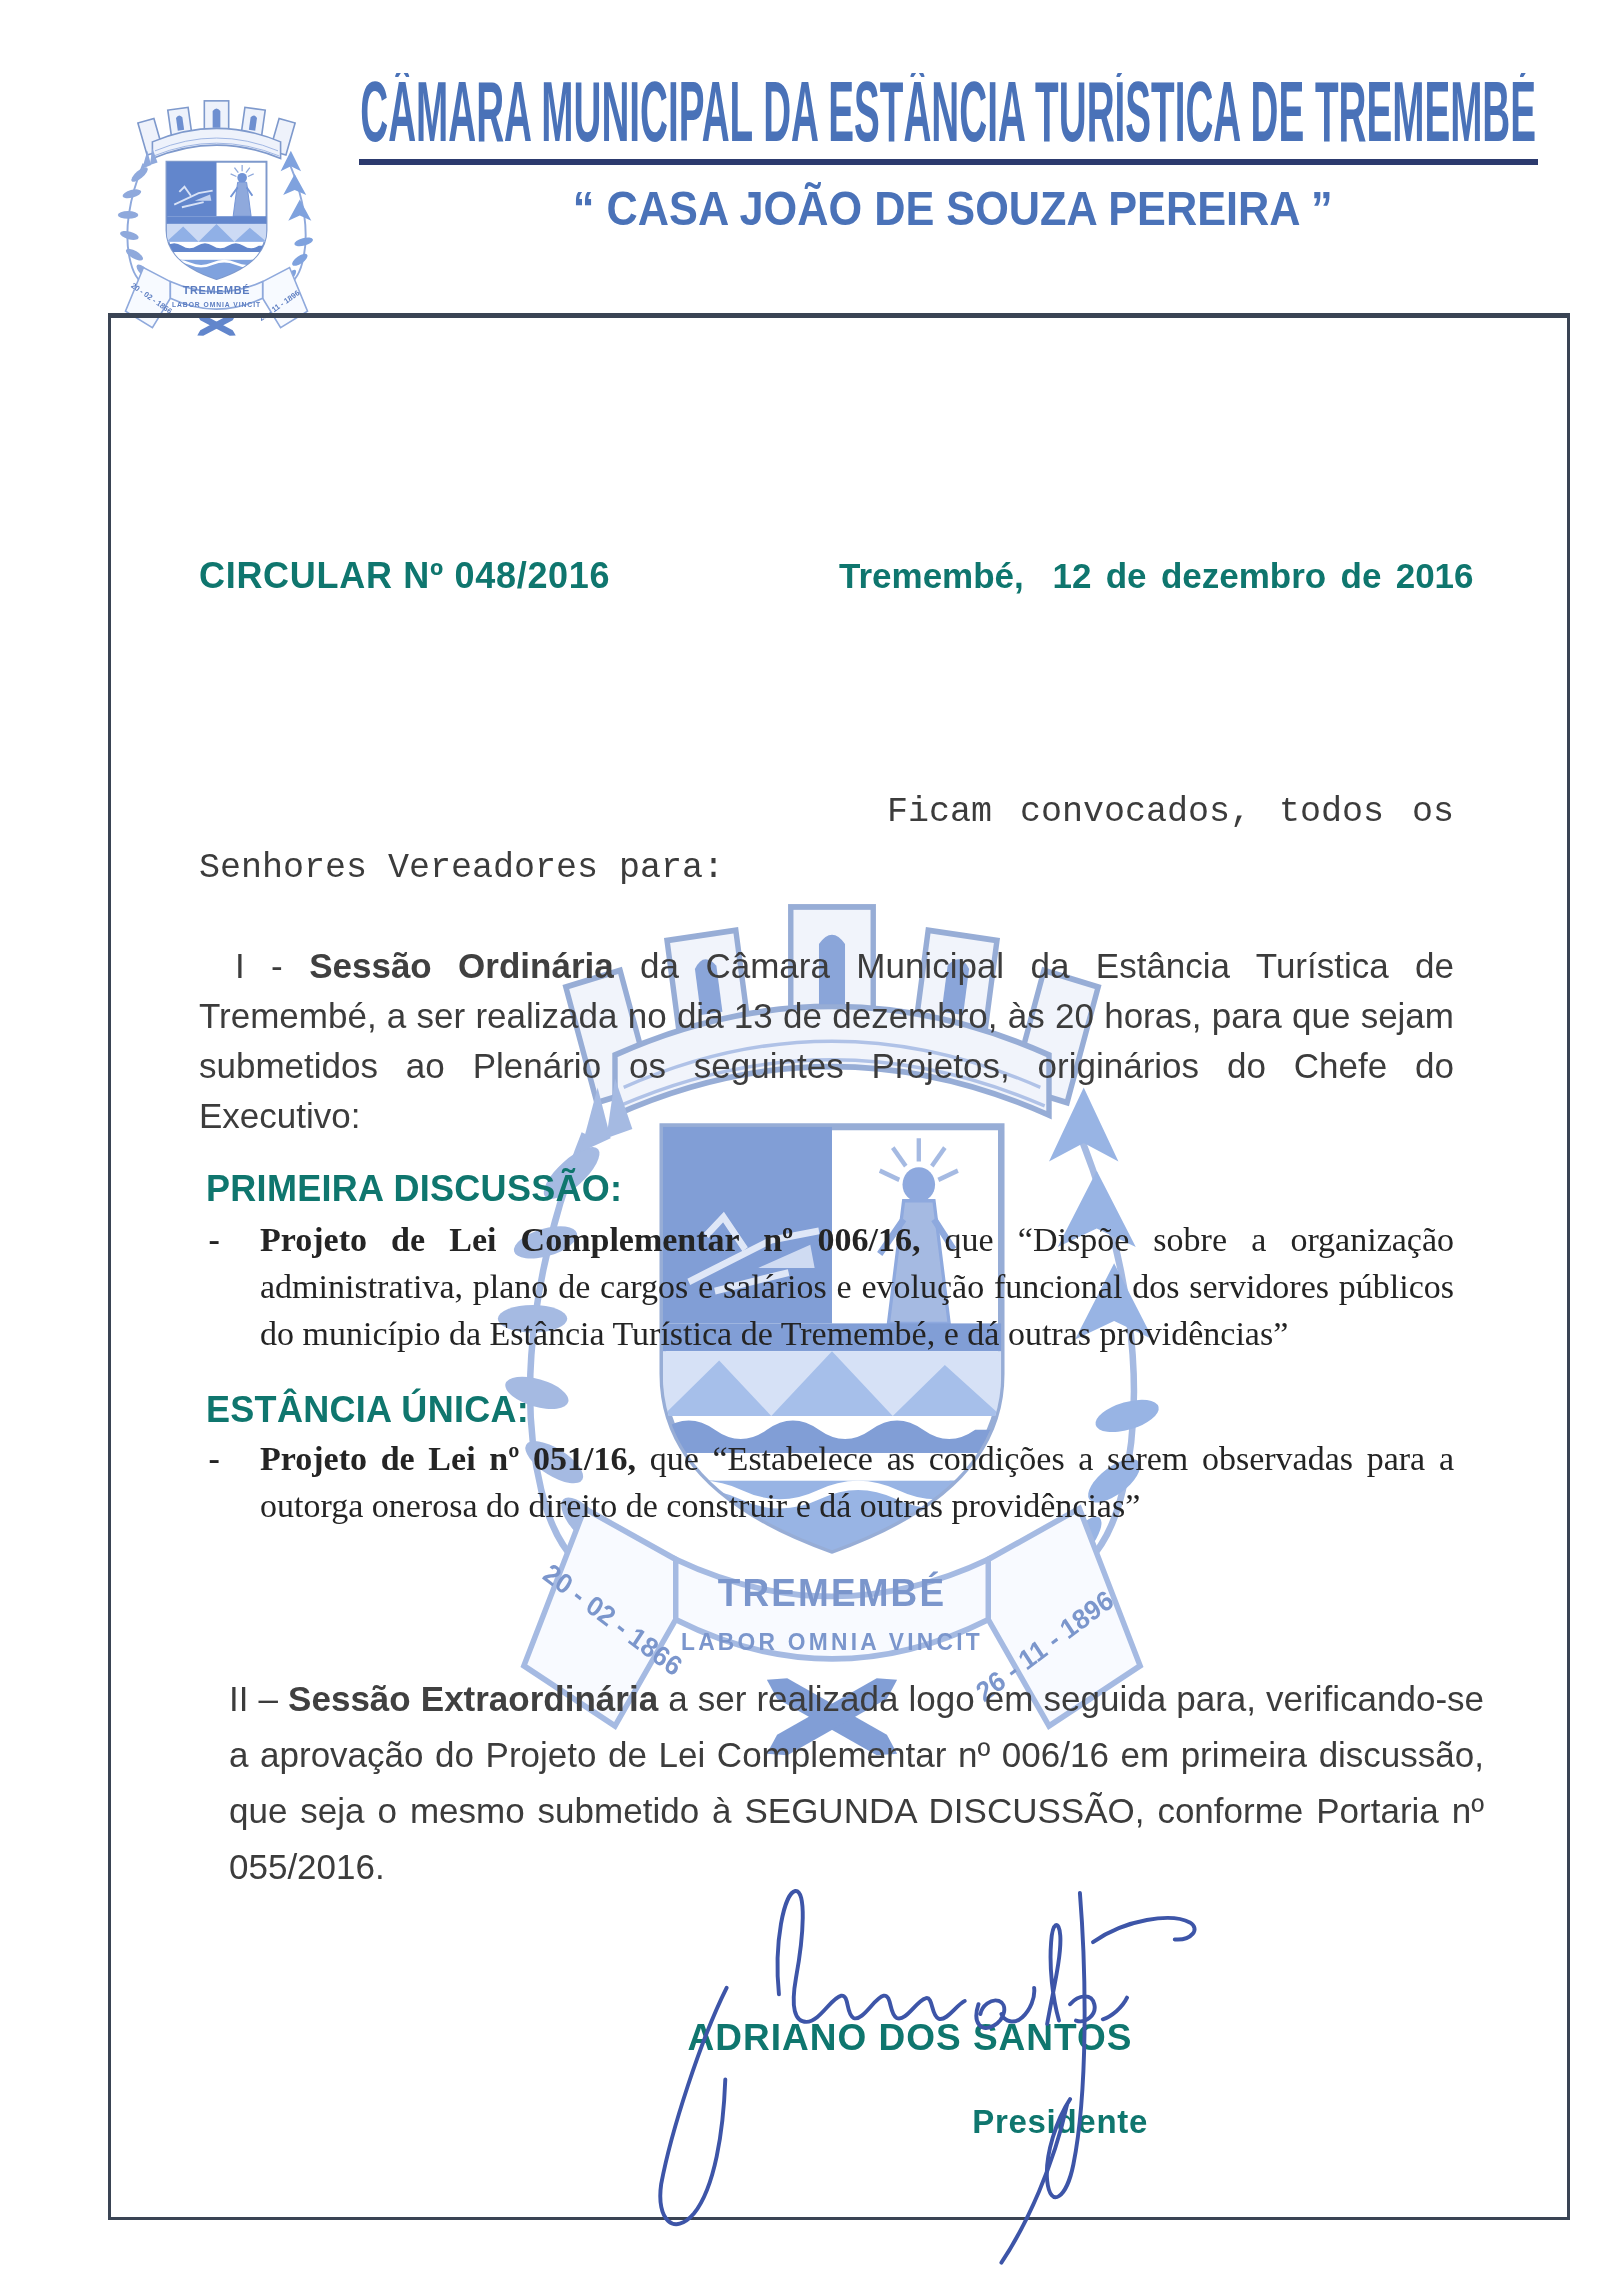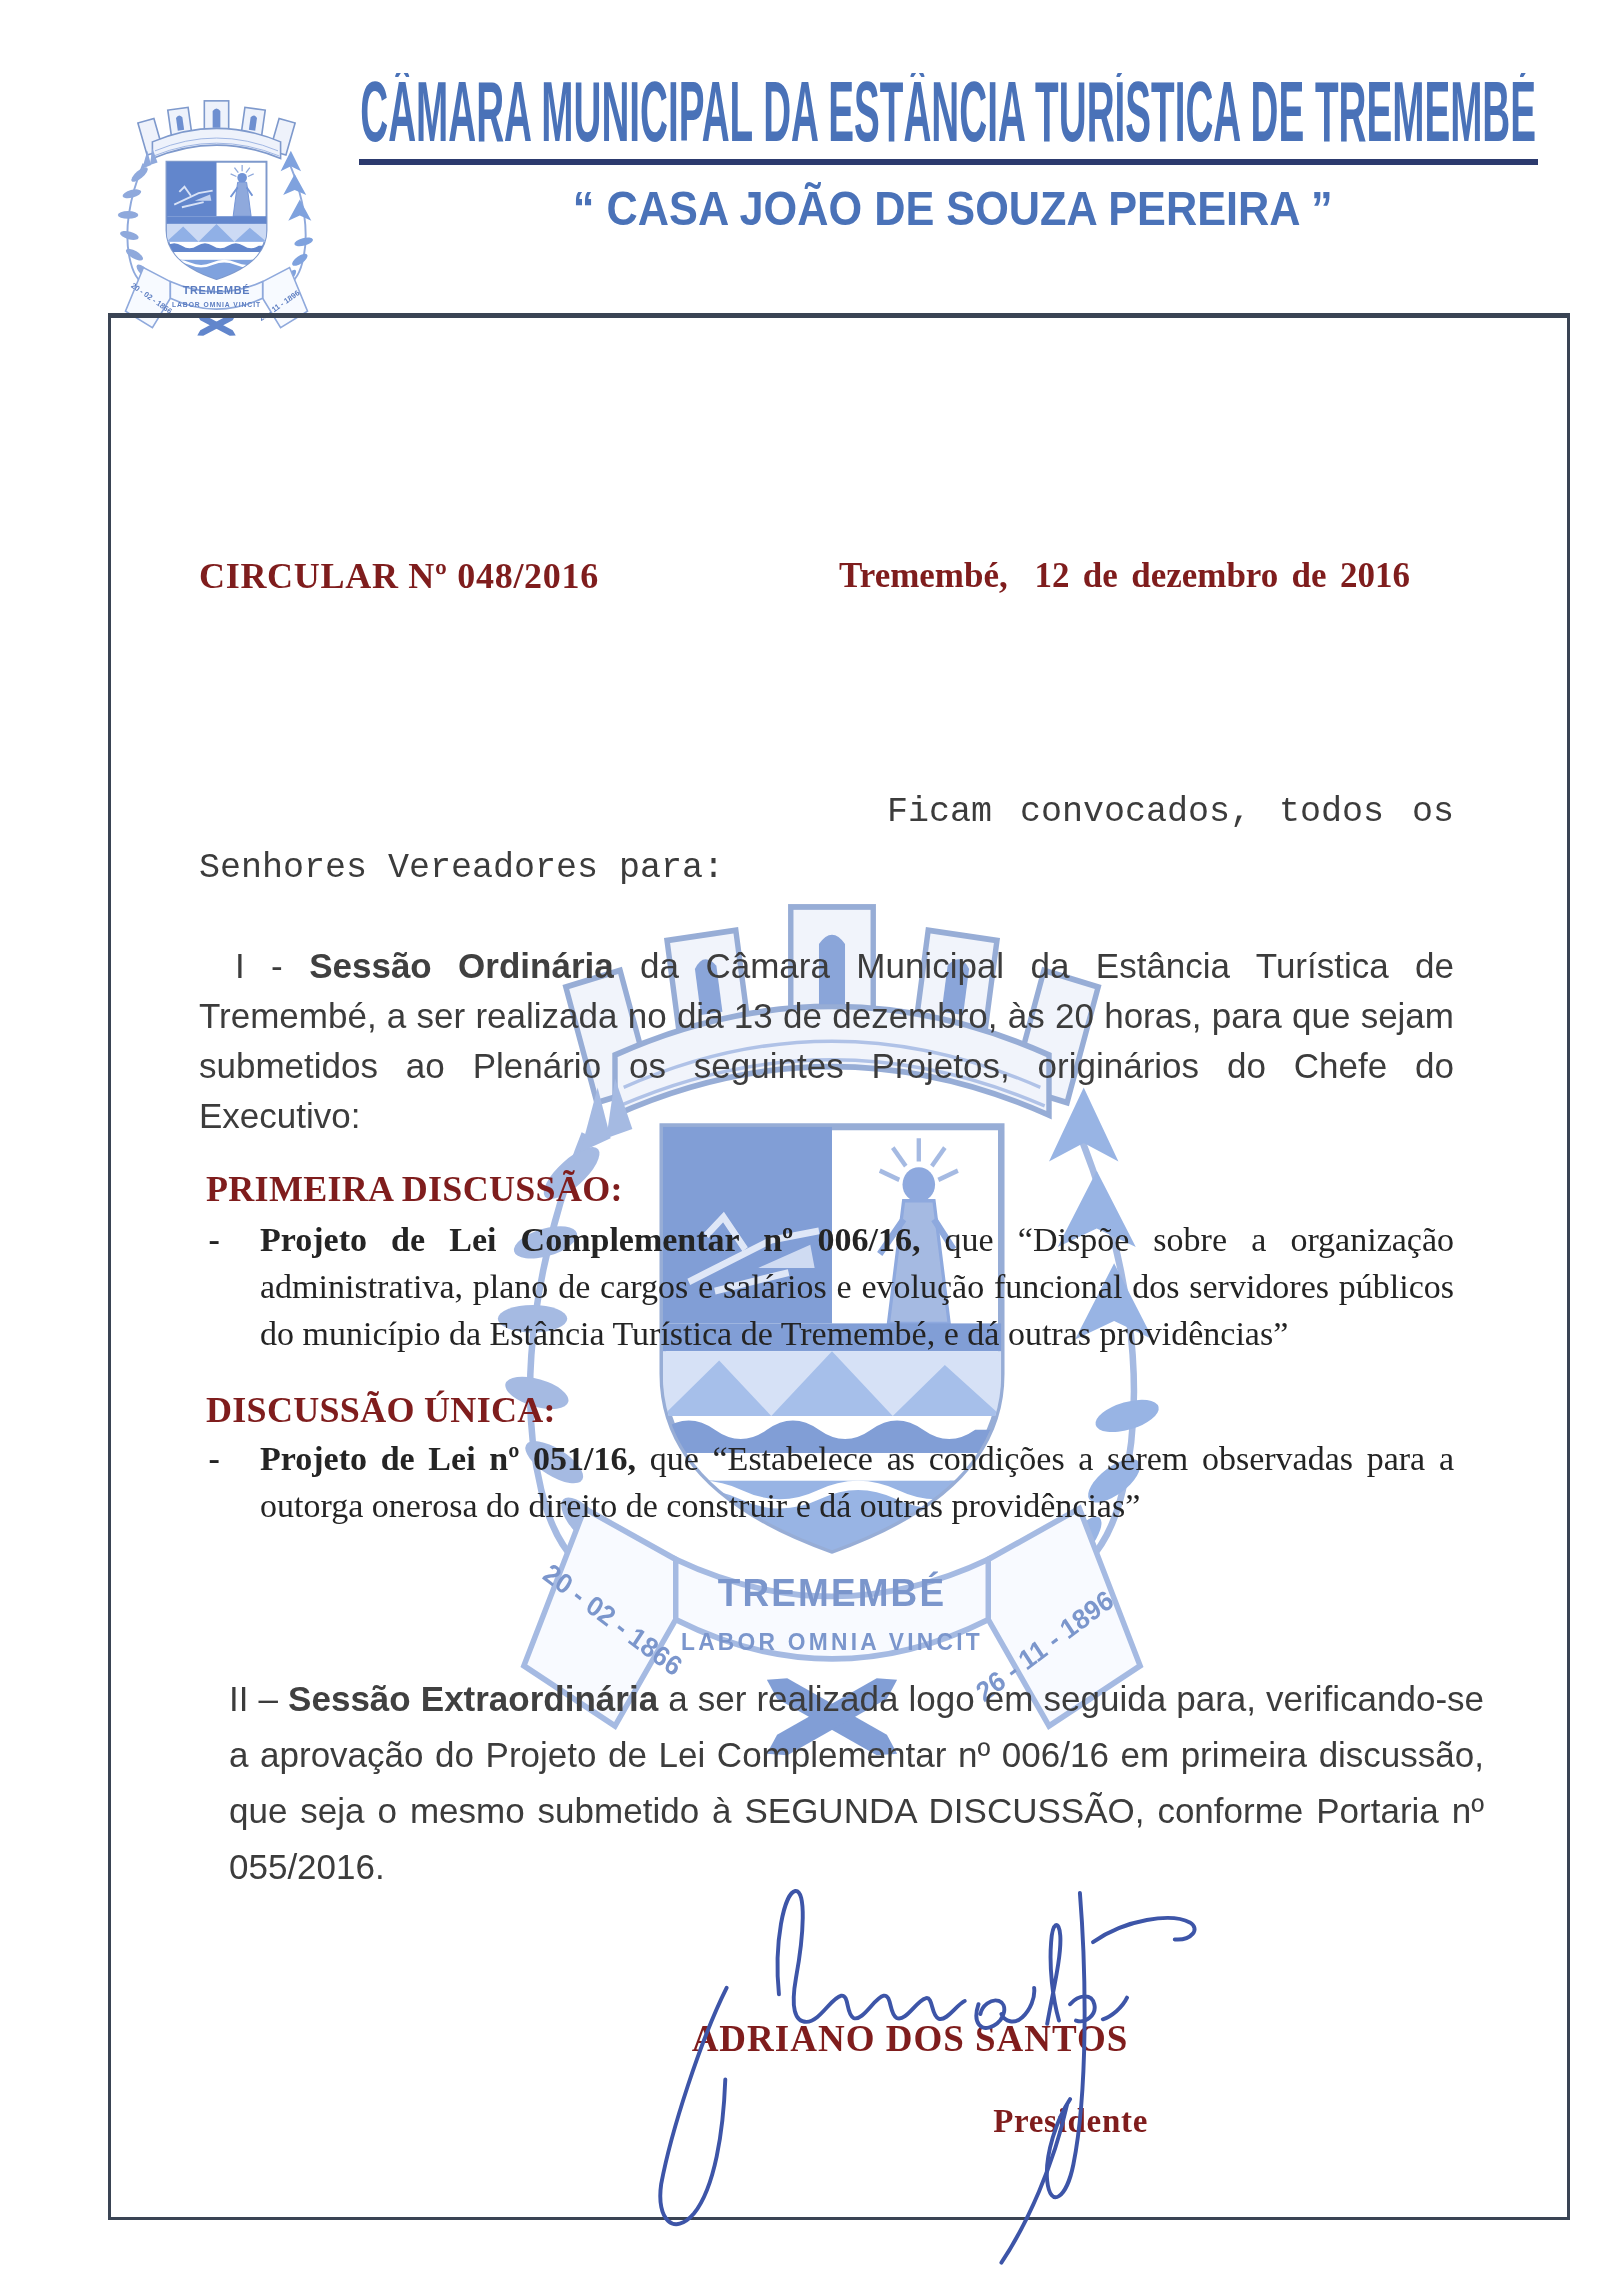--- a/index.html
+++ b/index.html
@@ -17,21 +17,21 @@
 
   
   .doc-box {
     position:absolute; left:108px; top:313px; width:1462px; height:1907px;
     border:3.3px solid #3a4454; border-top-width:5.9px; background:transparent;
   }
   .doc-inner { position:absolute; inset:0; }
   .watermark { position:absolute; left:287px; top:427px; width:868px; height:1018px; opacity:.8; z-index:0; }
   .layer-text { position:absolute; inset:0; z-index:2; }
 
-  .serif-b { font-family:Liberation Serif, serif; font-weight:bold; color:#7f1d1d; }
+  .serif-b { font-family:Liberation Sans, sans-serif; font-weight:bold; color:#0f766e; }
   .sans    { font-family:"Liberation Sans", sans-serif; color:#3c3c3c; }
 
   .ref      { position:absolute; left:88px; top:237px; font-size:36px; letter-spacing:0.7px; }
   .placedate{ position:absolute; left:728px; top:238px; font-size:35px; white-space:pre; word-spacing:4.6px; }
 
   .p-intro {
     position:absolute; left:88px; top:466px; width:1255px;
     font-size:35px; line-height:56px; text-align:justify; text-indent:688px;font-family:Liberation Mono, monospace;
   }
   .p-item1 {
@@ -197,21 +197,21 @@
 
         <p class="p-intro sans">Ficam convocados, todos os Senhores Vereadores para:</p>
 
         <p class="p-item1 sans"><span>I - </span><span class="b">Sessão Ordinária</span><span> da Câmara Municipal da Estância Turística de Tremembé, a ser realizada no dia 13 de dezembro, às 20 horas, para que sejam submetidos ao Plenário os seguintes Projetos, originários do Chefe do Executivo:</span></p>
 
         <div class="h-sec1 serif-b">PRIMEIRA DISCUSSÃO:</div>
         <div class="li li-1">
           <span class="dash">-</span><span class="lead">Projeto de Lei Complementar nº 006/16,</span><span> que “Dispõe sobre a organização administrativa, plano de cargos e salários e evolução funcional dos servidores públicos do município da Estância Turística de Tremembé, e dá outras providências”</span>
         </div>
 
-        <div class="h-sec2 serif-b">DISCUSSÃO ÚNICA:</div>
+        <div class="h-sec2 serif-b">ESTÂNCIA ÚNICA:</div>
         <div class="li li-2">
           <span class="dash">-</span><span class="lead">Projeto de Lei nº 051/16,</span><span> que “Estabelece as condições a serem observadas para a outorga onerosa do direito de construir e dá outras providências”</span>
         </div>
 
         <p class="p-item2 sans"><span>II – </span><span class="b">Sessão Extraordinária</span><span> a ser realizada logo em seguida para, verificando-se a aprovação do Projeto de Lei Complementar nº 006/16 em primeira discussão, que seja o mesmo submetido à SEGUNDA DISCUSSÃO, conforme Portaria nº 055/2016.</span></p>
 
         <div class="sig-name serif-b">ADRIANO DOS SANTOS</div>
         <div class="sig-role serif-b">Presidente</div>
       </div>
 

